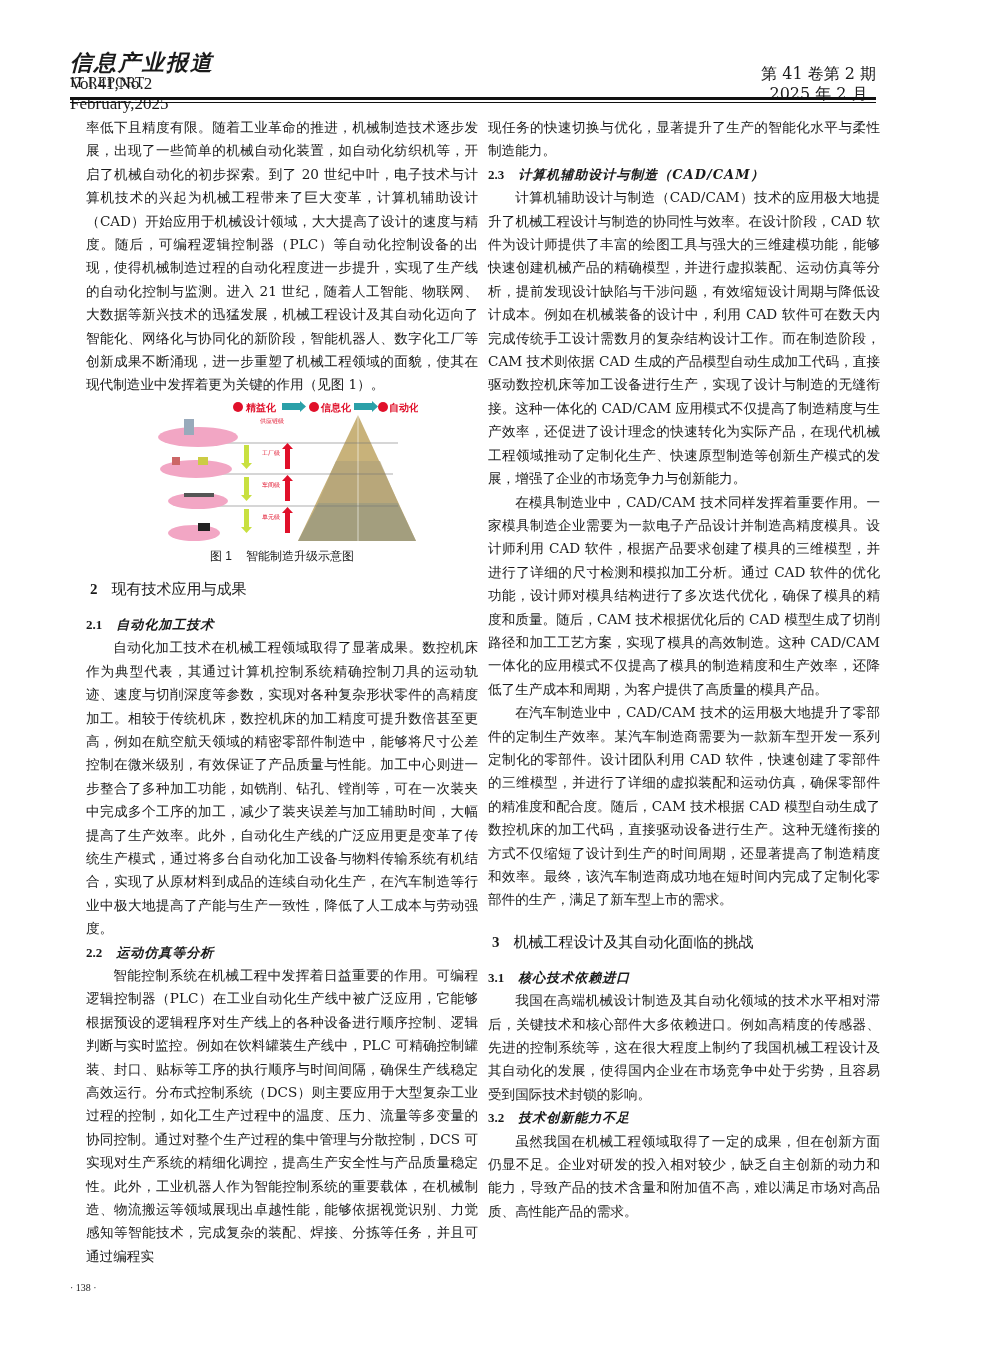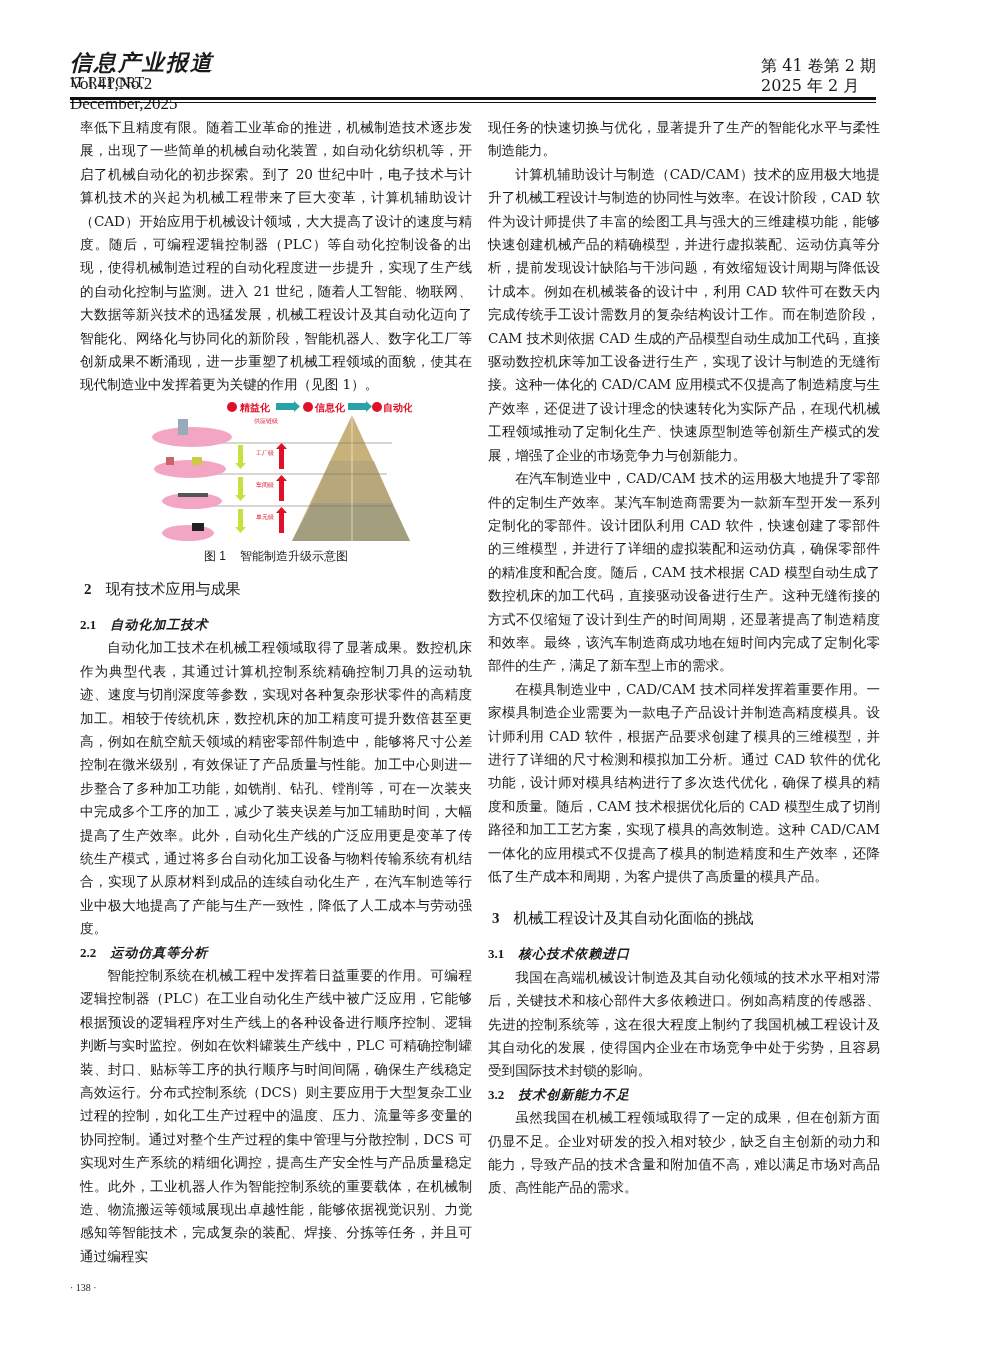--- a/index.html
+++ b/index.html
@@ -3,47 +3,47 @@
 <meta charset="utf-8">
 <style>
   html, body { margin: 0; padding: 0; background: #ffffff; }
   body { width: 992px; height: 1346px; position: relative; overflow: hidden;
          font-family: "DejaVu Serif", "Liberation Serif", serif; color: #1a1a1a; }
   .header { position: absolute; left: 70px; top: 50px; width: 806px; height: 46px; }
   .hdr-left { position: absolute; left: 0; top: 0; font-family: "Liberation Serif", serif; font-size: 17px; line-height: 20px; margin-top: 24px; }
   .hdr-center { position: absolute; left: 0; right: 0; top: 0; text-align: left; }
   .hdr-title { font-family: "DejaVu Serif", serif; font-size: 22px; font-weight: bold; font-style: italic; letter-spacing: 2px; line-height: 24px; }
   .hdr-sub { font-family: "Liberation Serif", serif; font-size: 15px; line-height: 17px; }
-  .hdr-right { position: absolute; right: 0; top: 6px; text-align: left; font-family: "DejaVu Serif", serif; font-size: 16px; line-height: 20px; }
+  .hdr-right { position: absolute; right: 0; top: 14px; text-align: center; font-family: "DejaVu Serif", serif; font-size: 16px; line-height: 20px; }
   .rule-thick { position: absolute; left: 70px; top: 97px; width: 806px; height: 3px; background: #111; }
   .rule-thin { position: absolute; left: 70px; top: 102px; width: 806px; height: 1px; background: #111; }
 
   .col { position: absolute; top: 116px; width: 392px; font-size: 13.6px; line-height: 23.4px; text-align: justify; }
-  .col-left { left: 80px; }
+  .col-left { left: 86px; }
   .col-right { left: 488px; }
   p { margin: 0; }
   .indent { text-indent: 2em; }
   .h2 { font-family: "DejaVu Sans", sans-serif; font-size: 15px; font-weight: normal; margin: 4px; line-height: 24px; }
   .h2 .num { font-family: "Liberation Serif", serif; font-weight: bold; margin-right: 14px; }
   .h3 { font-size: 13px; line-height: 23.4px; margin: 0; }
   .h3 .num { font-family: "Liberation Serif", serif; font-weight: bold; margin-right: 14px; }
   .h3 .t { font-style: italic; letter-spacing: 1px; }
 
   .figure { position: relative; width: 260px; height: 148px; margin: 2px 0 0 72px; }
   .fig-caption { text-align: center; font-family: Liberation Sans, sans-serif; font-size: 12px; line-height: 18px; margin-bottom: 12px; }
   .fig-caption .num { margin-right: 14px; }
   .page-num { position: absolute; left: 70px; top: 1282px; font-family: "Liberation Serif", serif; font-size: 10px; }
 </style>
 </head>
 <body>
 
 <div class="header">
   <div class="hdr-left">
     <div>Vol.41,No.2</div>
-    <div>December,2025</div>
+    <div>February,2025</div>
   </div>
   <div class="hdr-center">
     <div class="hdr-title">信息产业报道</div>
     <div class="hdr-sub">IT REPORT</div>
   </div>
   <div class="hdr-right">
     <div>第 41 卷第 2 期</div>
     <div>2025 年 2 月</div>
   </div>
 </div>
@@ -121,23 +121,26 @@
   </h3>
   <p class="indent">自动化加工技术在机械工程领域取得了显著成果。数控机床作为典型代表，其通过计算机控制系统精确控制刀具的运动轨迹、速度与切削深度等参数，实现对各种复杂形状零件的高精度加工。相较于传统机床，数控机床的加工精度可提升数倍甚至更高，例如在航空航天领域的精密零部件制造中，能够将尺寸公差控制在微米级别，有效保证了产品质量与性能。加工中心则进一步整合了多种加工功能，如铣削、钻孔、镗削等，可在一次装夹中完成多个工序的加工，减少了装夹误差与加工辅助时间，大幅提高了生产效率。此外，自动化生产线的广泛应用更是变革了传统生产模式，通过将多台自动化加工设备与物料传输系统有机结合，实现了从原材料到成品的连续自动化生产，在汽车制造等行业中极大地提高了产能与生产一致性，降低了人工成本与劳动强度。</p>
   <h3 class="h3">
     <span class="num">2.2</span><span class="t">运动仿真等分析</span>
   </h3>
   <p class="indent">智能控制系统在机械工程中发挥着日益重要的作用。可编程逻辑控制器（PLC）在工业自动化生产线中被广泛应用，它能够根据预设的逻辑程序对生产线上的各种设备进行顺序控制、逻辑判断与实时监控。例如在饮料罐装生产线中，PLC 可精确控制罐装、封口、贴标等工序的执行顺序与时间间隔，确保生产线稳定高效运行。分布式控制系统（DCS）则主要应用于大型复杂工业过程的控制，如化工生产过程中的温度、压力、流量等多变量的协同控制。通过对整个生产过程的集中管理与分散控制，DCS 可实现对生产系统的精细化调控，提高生产安全性与产品质量稳定性。此外，工业机器人作为智能控制系统的重要载体，在机械制造、物流搬运等领域展现出卓越性能，能够依据视觉识别、力觉感知等智能技术，完成复杂的装配、焊接、分拣等任务，并且可通过编程实</p>
 </div>
 
 <div class="col col-right">
   <p>现任务的快速切换与优化，显著提升了生产的智能化水平与柔性制造能力。</p>
+  <h3 class="h3">
+    <span class="num">2.3</span><span class="t">计算机辅助设计与制造（CAD/CAM）</span>
+  </h3>
   <p class="indent">计算机辅助设计与制造（CAD/CAM）技术的应用极大地提升了机械工程设计与制造的协同性与效率。在设计阶段，CAD 软件为设计师提供了丰富的绘图工具与强大的三维建模功能，能够快速创建机械产品的精确模型，并进行虚拟装配、运动仿真等分析，提前发现设计缺陷与干涉问题，有效缩短设计周期与降低设计成本。例如在机械装备的设计中，利用 CAD 软件可在数天内完成传统手工设计需数月的复杂结构设计工作。而在制造阶段，CAM 技术则依据 CAD 生成的产品模型自动生成加工代码，直接驱动数控机床等加工设备进行生产，实现了设计与制造的无缝衔接。这种一体化的 CAD/CAM 应用模式不仅提高了制造精度与生产效率，还促进了设计理念的快速转化为实际产品，在现代机械工程领域推动了定制化生产、快速原型制造等创新生产模式的发展，增强了企业的市场竞争力与创新能力。</p>
+  <p class="indent">在模具制造业中，CAD/CAM 技术同样发挥着重要作用。一家模具制造企业需要为一款电子产品设计并制造高精度模具。设计师利用 CAD 软件，根据产品要求创建了模具的三维模型，并进行了详细的尺寸检测和模拟加工分析。通过 CAD 软件的优化功能，设计师对模具结构进行了多次迭代优化，确保了模具的精度和质量。随后，CAM 技术根据优化后的 CAD 模型生成了切削路径和加工工艺方案，实现了模具的高效制造。这种 CAD/CAM 一体化的应用模式不仅提高了模具的制造精度和生产效率，还降低了生产成本和周期，为客户提供了高质量的模具产品。</p>
   <p class="indent">在汽车制造业中，CAD/CAM 技术的运用极大地提升了零部件的定制生产效率。某汽车制造商需要为一款新车型开发一系列定制化的零部件。设计团队利用 CAD 软件，快速创建了零部件的三维模型，并进行了详细的虚拟装配和运动仿真，确保零部件的精准度和配合度。随后，CAM 技术根据 CAD 模型自动生成了数控机床的加工代码，直接驱动设备进行生产。这种无缝衔接的方式不仅缩短了设计到生产的时间周期，还显著提高了制造精度和效率。最终，该汽车制造商成功地在短时间内完成了定制化零部件的生产，满足了新车型上市的需求。</p>
-  <p class="indent">在模具制造业中，CAD/CAM 技术同样发挥着重要作用。一家模具制造企业需要为一款电子产品设计并制造高精度模具。设计师利用 CAD 软件，根据产品要求创建了模具的三维模型，并进行了详细的尺寸检测和模拟加工分析。通过 CAD 软件的优化功能，设计师对模具结构进行了多次迭代优化，确保了模具的精度和质量。随后，CAM 技术根据优化后的 CAD 模型生成了切削路径和加工工艺方案，实现了模具的高效制造。这种 CAD/CAM 一体化的应用模式不仅提高了模具的制造精度和生产效率，还降低了生产成本和周期，为客户提供了高质量的模具产品。</p>
   <div style="height:14px"></div>
   <h2 class="h2">
     <span class="num">3</span><span>机械工程设计及其自动化面临的挑战</span>
   </h2>
   <div style="height:8px"></div>
   <h3 class="h3">
     <span class="num">3.1</span><span class="t">核心技术依赖进口</span>
   </h3>
   <p class="indent">我国在高端机械设计制造及其自动化领域的技术水平相对滞后，关键技术和核心部件大多依赖进口。例如高精度的传感器、先进的控制系统等，这在很大程度上制约了我国机械工程设计及其自动化的发展，使得国内企业在市场竞争中处于劣势，且容易受到国际技术封锁的影响。</p>
   <h3 class="h3">

